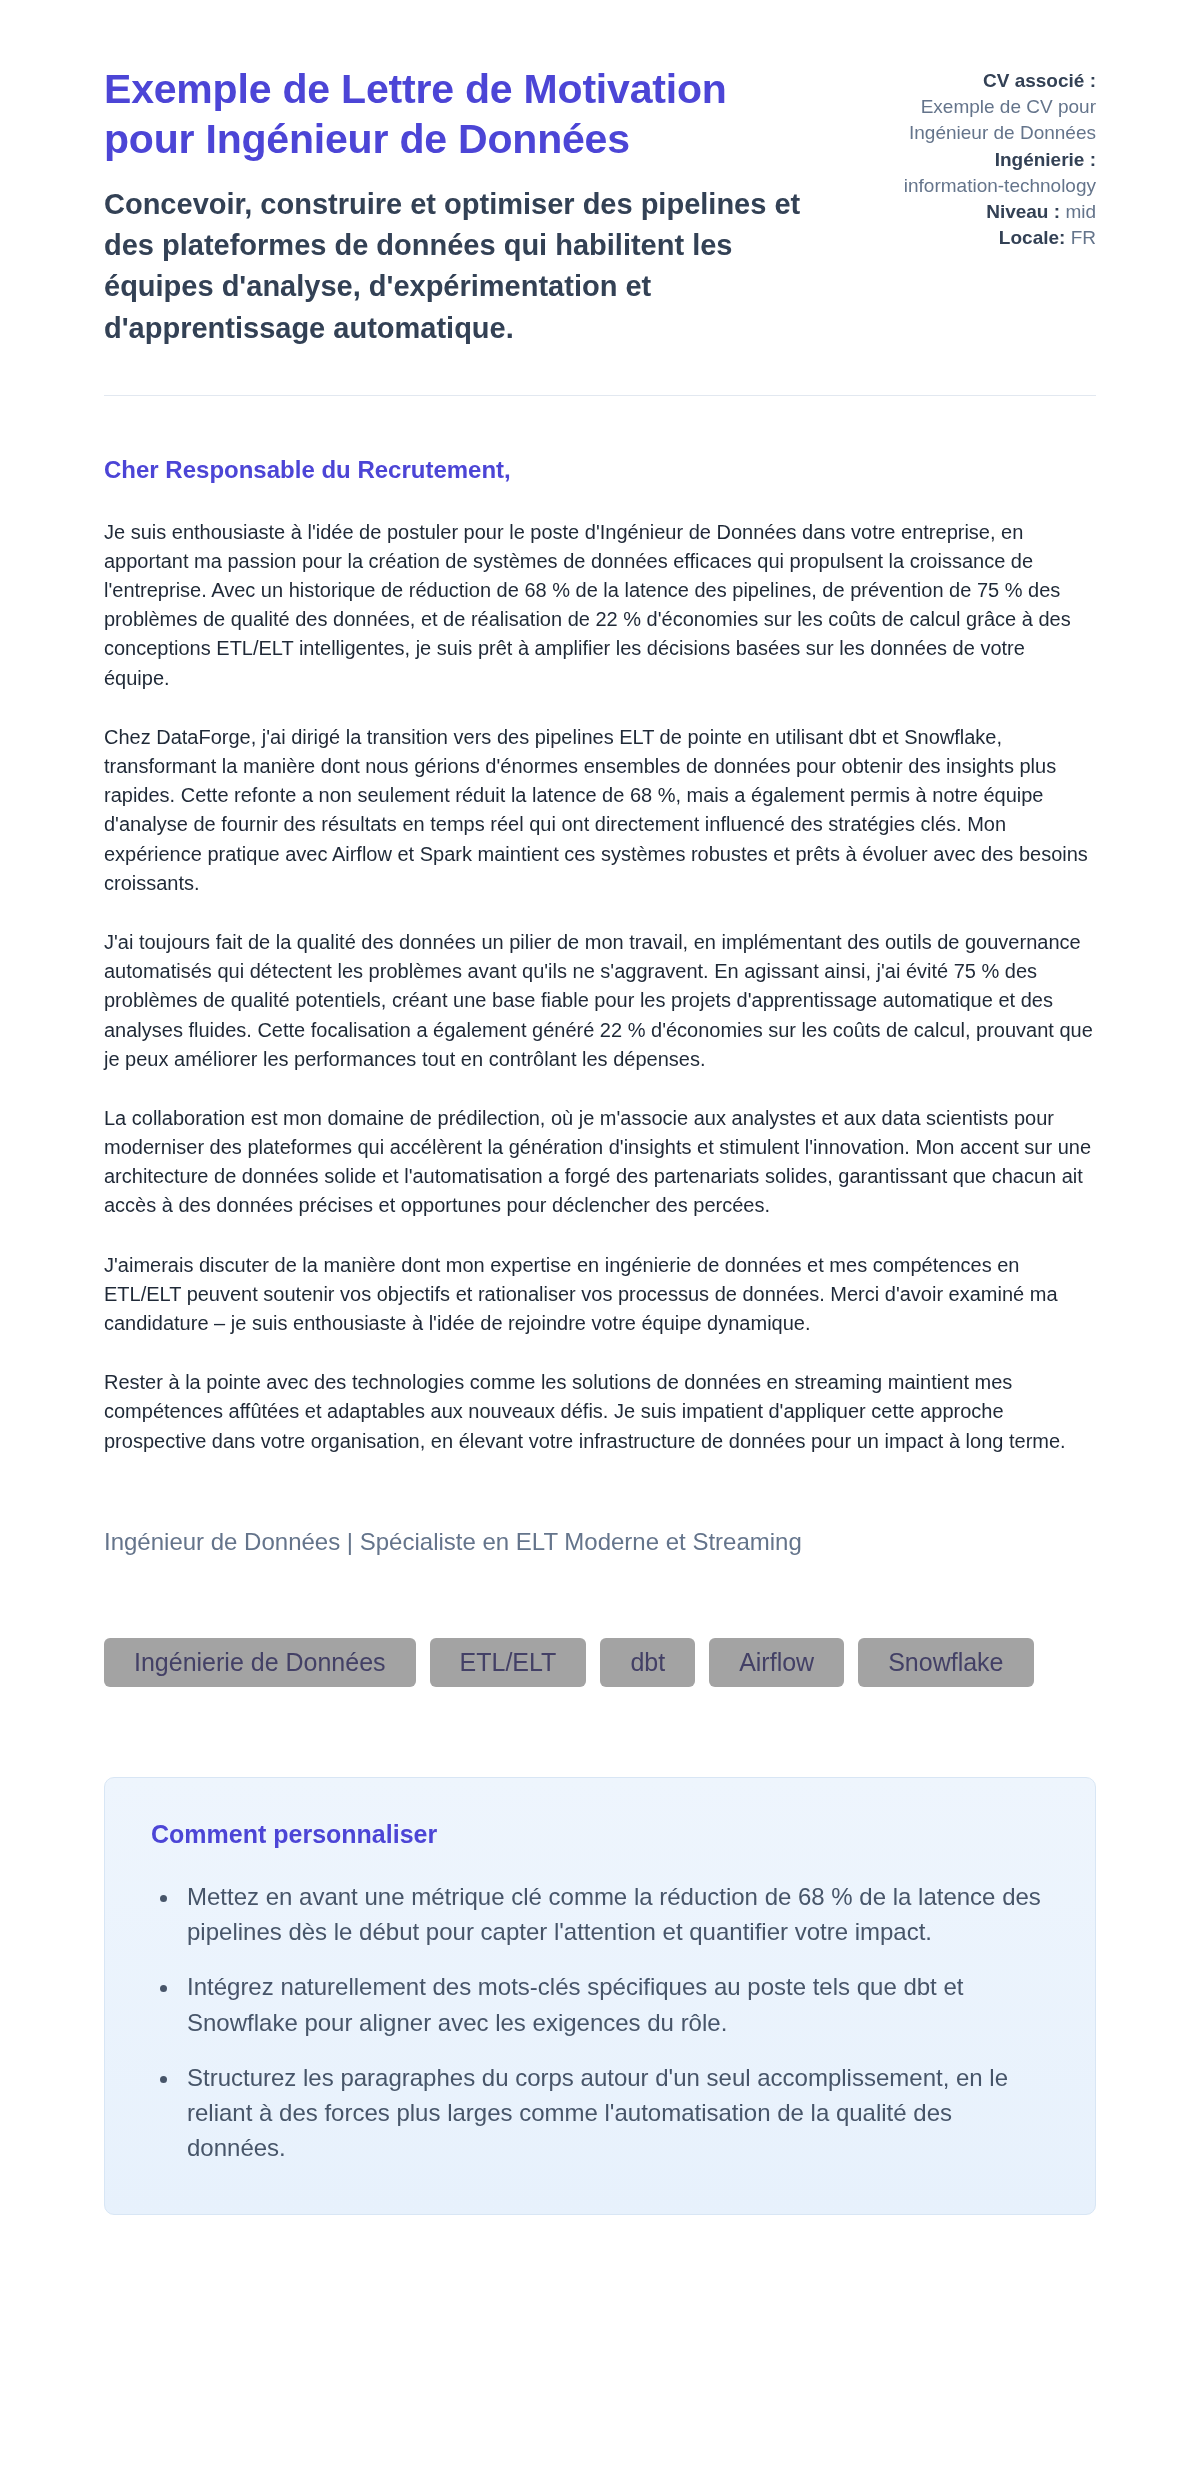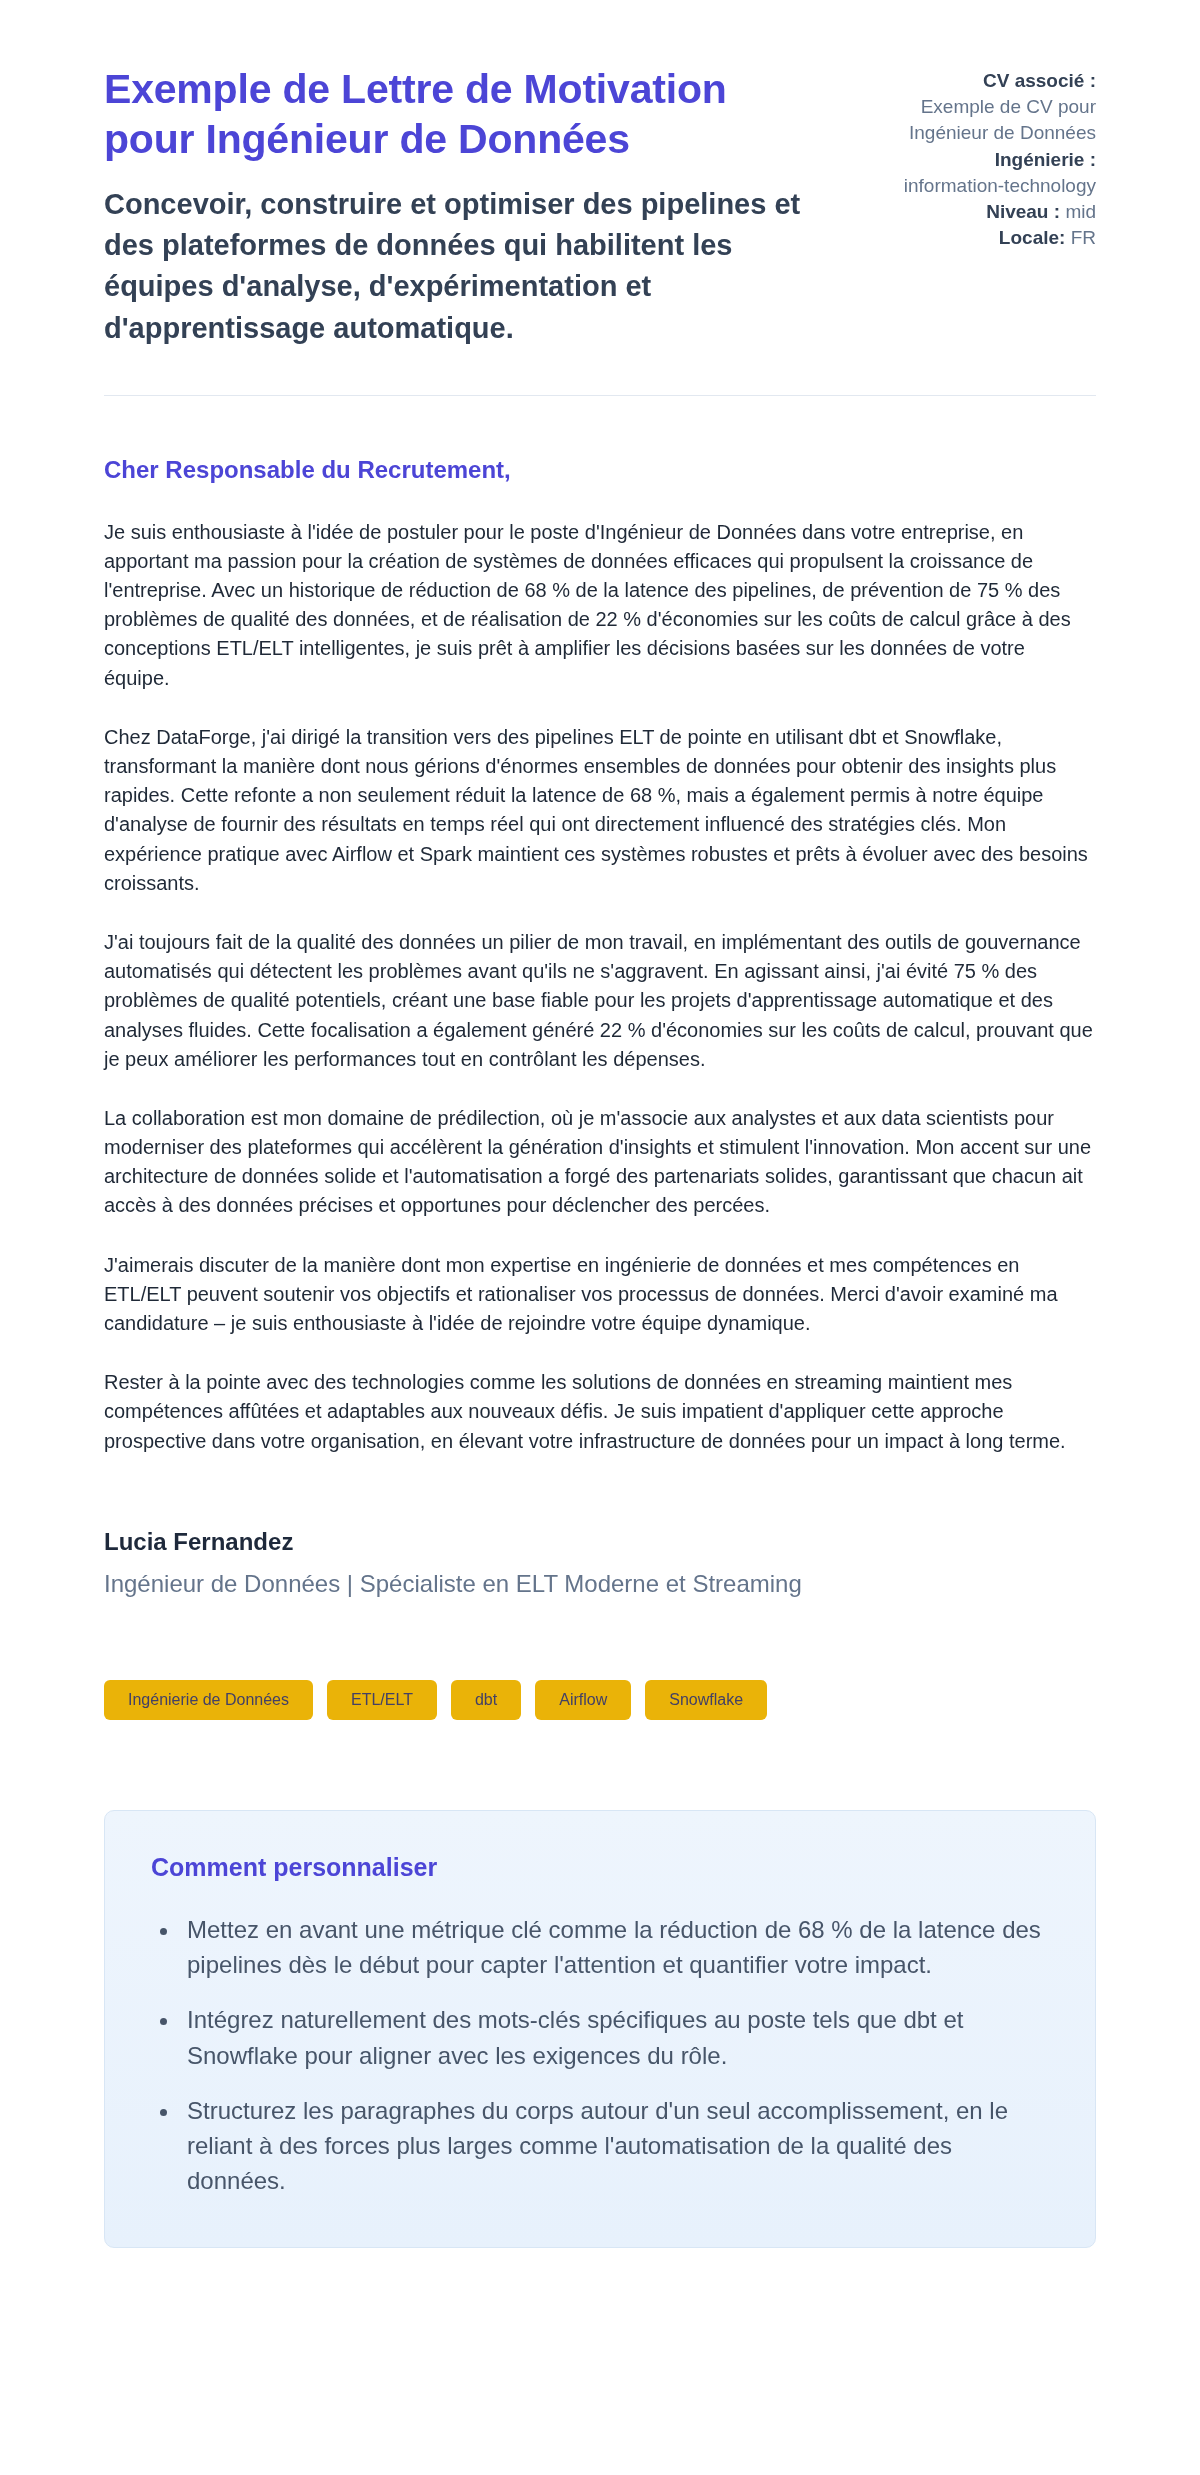--- a/index.html
+++ b/index.html
@@ -97,25 +97,25 @@
 
   
   .tags {
     margin-top: 82px;
     display: flex;
     flex-wrap: wrap;
     gap: 14px;
   }
   .tag {
     display: inline-block;
-    background: #eab308;
+    background: #a3a3a3;
     color: #434066;
-    font-size: 16px;
+    font-size: 25px;
     line-height: 1;
-    padding: 12px 24px;
+    padding: 12px 30px;
     border-radius: 6px;
     cursor: pointer;
   }
 
   
   .tips-box {
     margin-top: 90px;
     background: linear-gradient(180deg, #eef5fd 0%, #e7f1fc 100%);
     border: 1px solid #d8e6f5;
     border-radius: 10px;
@@ -163,21 +163,20 @@
   <p class="greeting">Cher Responsable du Recrutement,</p>
 
   <p class="paragraph">Je suis enthousiaste à l'idée de postuler pour le poste d'Ingénieur de Données dans votre entreprise, en apportant ma passion pour la création de systèmes de données efficaces qui propulsent la croissance de l'entreprise. Avec un historique de réduction de 68 % de la latence des pipelines, de prévention de 75 % des problèmes de qualité des données, et de réalisation de 22 % d'économies sur les coûts de calcul grâce à des conceptions ETL/ELT intelligentes, je suis prêt à amplifier les décisions basées sur les données de votre équipe.</p>
   <p class="paragraph">Chez DataForge, j'ai dirigé la transition vers des pipelines ELT de pointe en utilisant dbt et Snowflake, transformant la manière dont nous gérions d'énormes ensembles de données pour obtenir des insights plus rapides. Cette refonte a non seulement réduit la latence de 68 %, mais a également permis à notre équipe d'analyse de fournir des résultats en temps réel qui ont directement influencé des stratégies clés. Mon expérience pratique avec Airflow et Spark maintient ces systèmes robustes et prêts à évoluer avec des besoins croissants.</p>
   <p class="paragraph">J'ai toujours fait de la qualité des données un pilier de mon travail, en implémentant des outils de gouvernance automatisés qui détectent les problèmes avant qu'ils ne s'aggravent. En agissant ainsi, j'ai évité 75 % des problèmes de qualité potentiels, créant une base fiable pour les projets d'apprentissage automatique et des analyses fluides. Cette focalisation a également généré 22 % d'économies sur les coûts de calcul, prouvant que je peux améliorer les performances tout en contrôlant les dépenses.</p>
   <p class="paragraph">La collaboration est mon domaine de prédilection, où je m'associe aux analystes et aux data scientists pour moderniser des plateformes qui accélèrent la génération d'insights et stimulent l'innovation. Mon accent sur une architecture de données solide et l'automatisation a forgé des partenariats solides, garantissant que chacun ait accès à des données précises et opportunes pour déclencher des percées.</p>
   <p class="paragraph">J'aimerais discuter de la manière dont mon expertise en ingénierie de données et mes compétences en ETL/ELT peuvent soutenir vos objectifs et rationaliser vos processus de données. Merci d'avoir examiné ma candidature – je suis enthousiaste à l'idée de rejoindre votre équipe dynamique.</p>
   <p class="paragraph">Rester à la pointe avec des technologies comme les solutions de données en streaming maintient mes compétences affûtées et adaptables aux nouveaux défis. Je suis impatient d'appliquer cette approche prospective dans votre organisation, en élevant votre infrastructure de données pour un impact à long terme.</p>
 
   <div class="signature">
-    <p class="signature-name">Lucia Fernandez</p>
     <p class="signature-title">Ingénieur de Données | Spécialiste en ELT Moderne et Streaming</p>
   </div>
 
   <div class="tags">
     <span class="tag">Ingénierie de Données</span>
     <span class="tag">ETL/ELT</span>
     <span class="tag">dbt</span>
     <span class="tag">Airflow</span>
     <span class="tag">Snowflake</span>
   </div>

